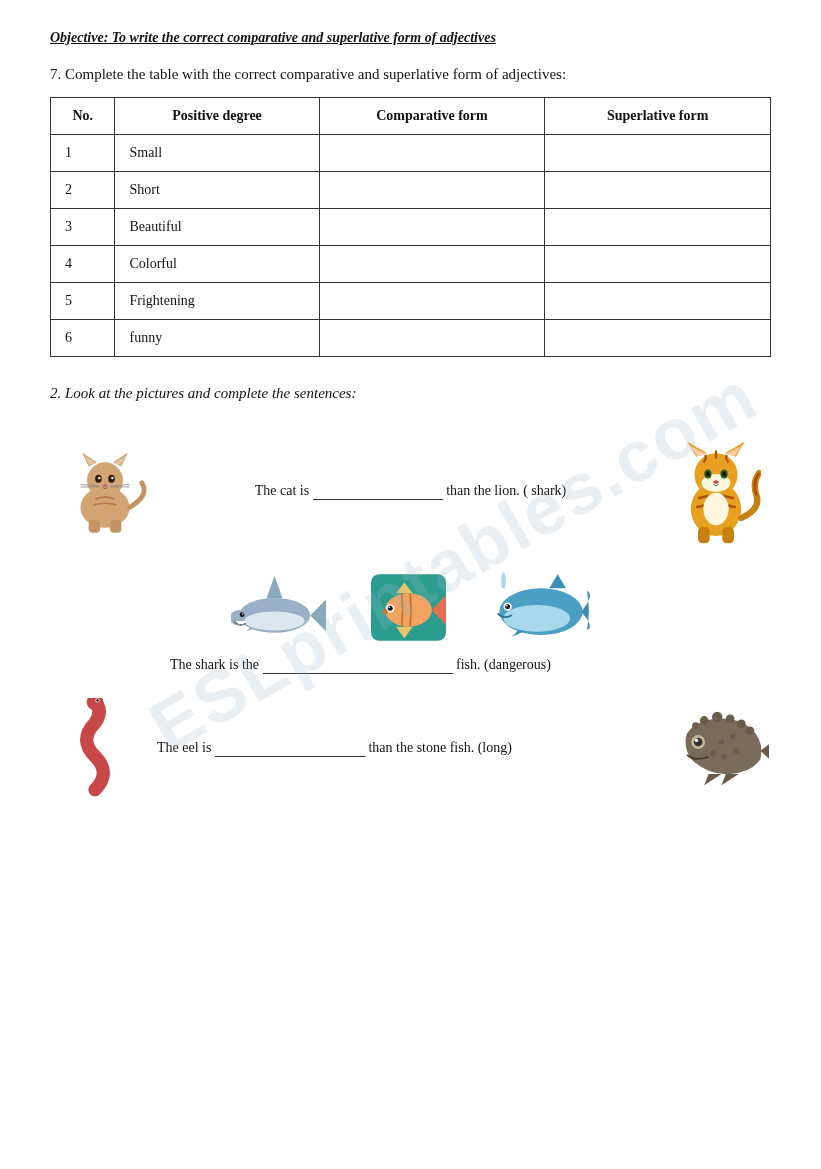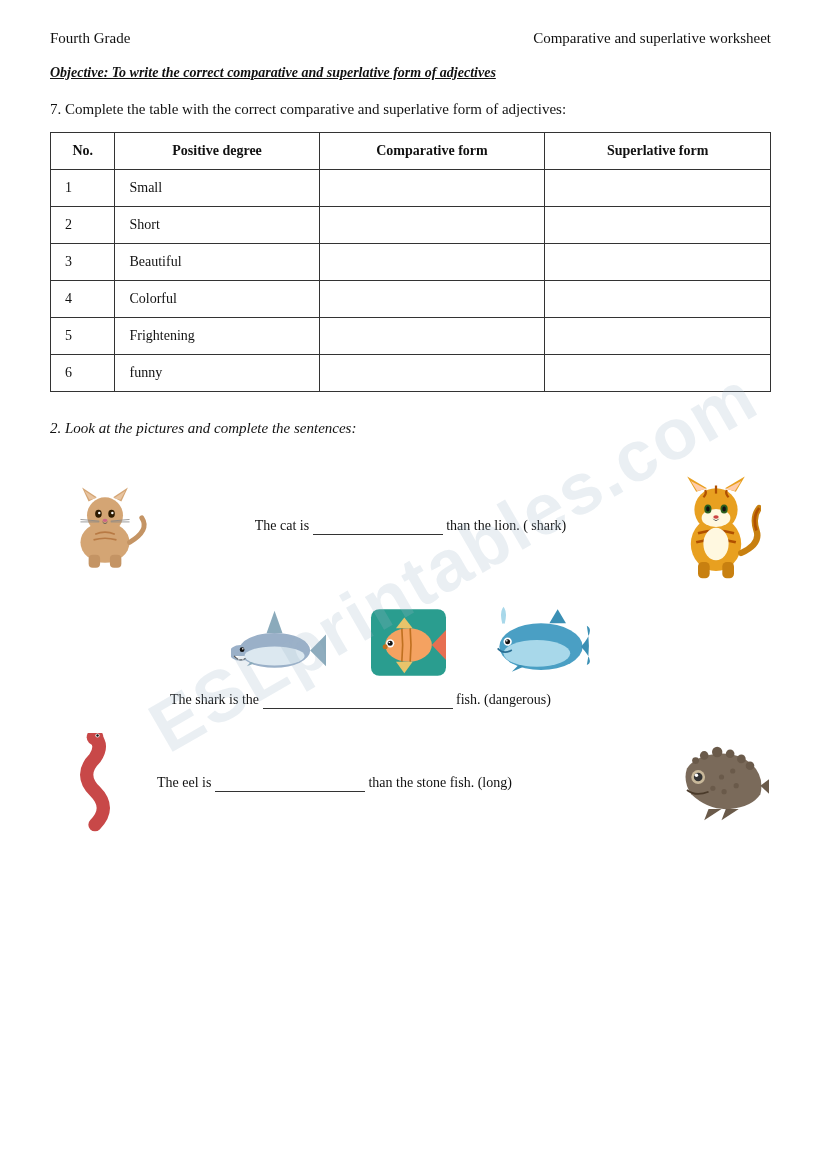--- a/index.html
+++ b/index.html
@@ -132,24 +132,20 @@
       margin-top: 10px;
     }
   </style>
 </head>
 <body>
 
 <div style="position:relative;">
 
   <div class="watermark">ESLprintables.com</div>
 
-  <div class="header-row">
-    <span class="grade-label">Fourth Grade</span>
-    <span class="worksheet-title">Comparative and superlative worksheet</span>
-  </div>
 
   <div class="objective">Objective: To write the correct comparative and superlative form of adjectives</div>
 
   <div class="question-label">7.  Complete the table with the correct comparative and superlative form of adjectives:</div>
 
   <table>
     <thead>
       <tr>
         <th class="col-no">No.</th>
         <th class="col-pos">Positive degree</th>

